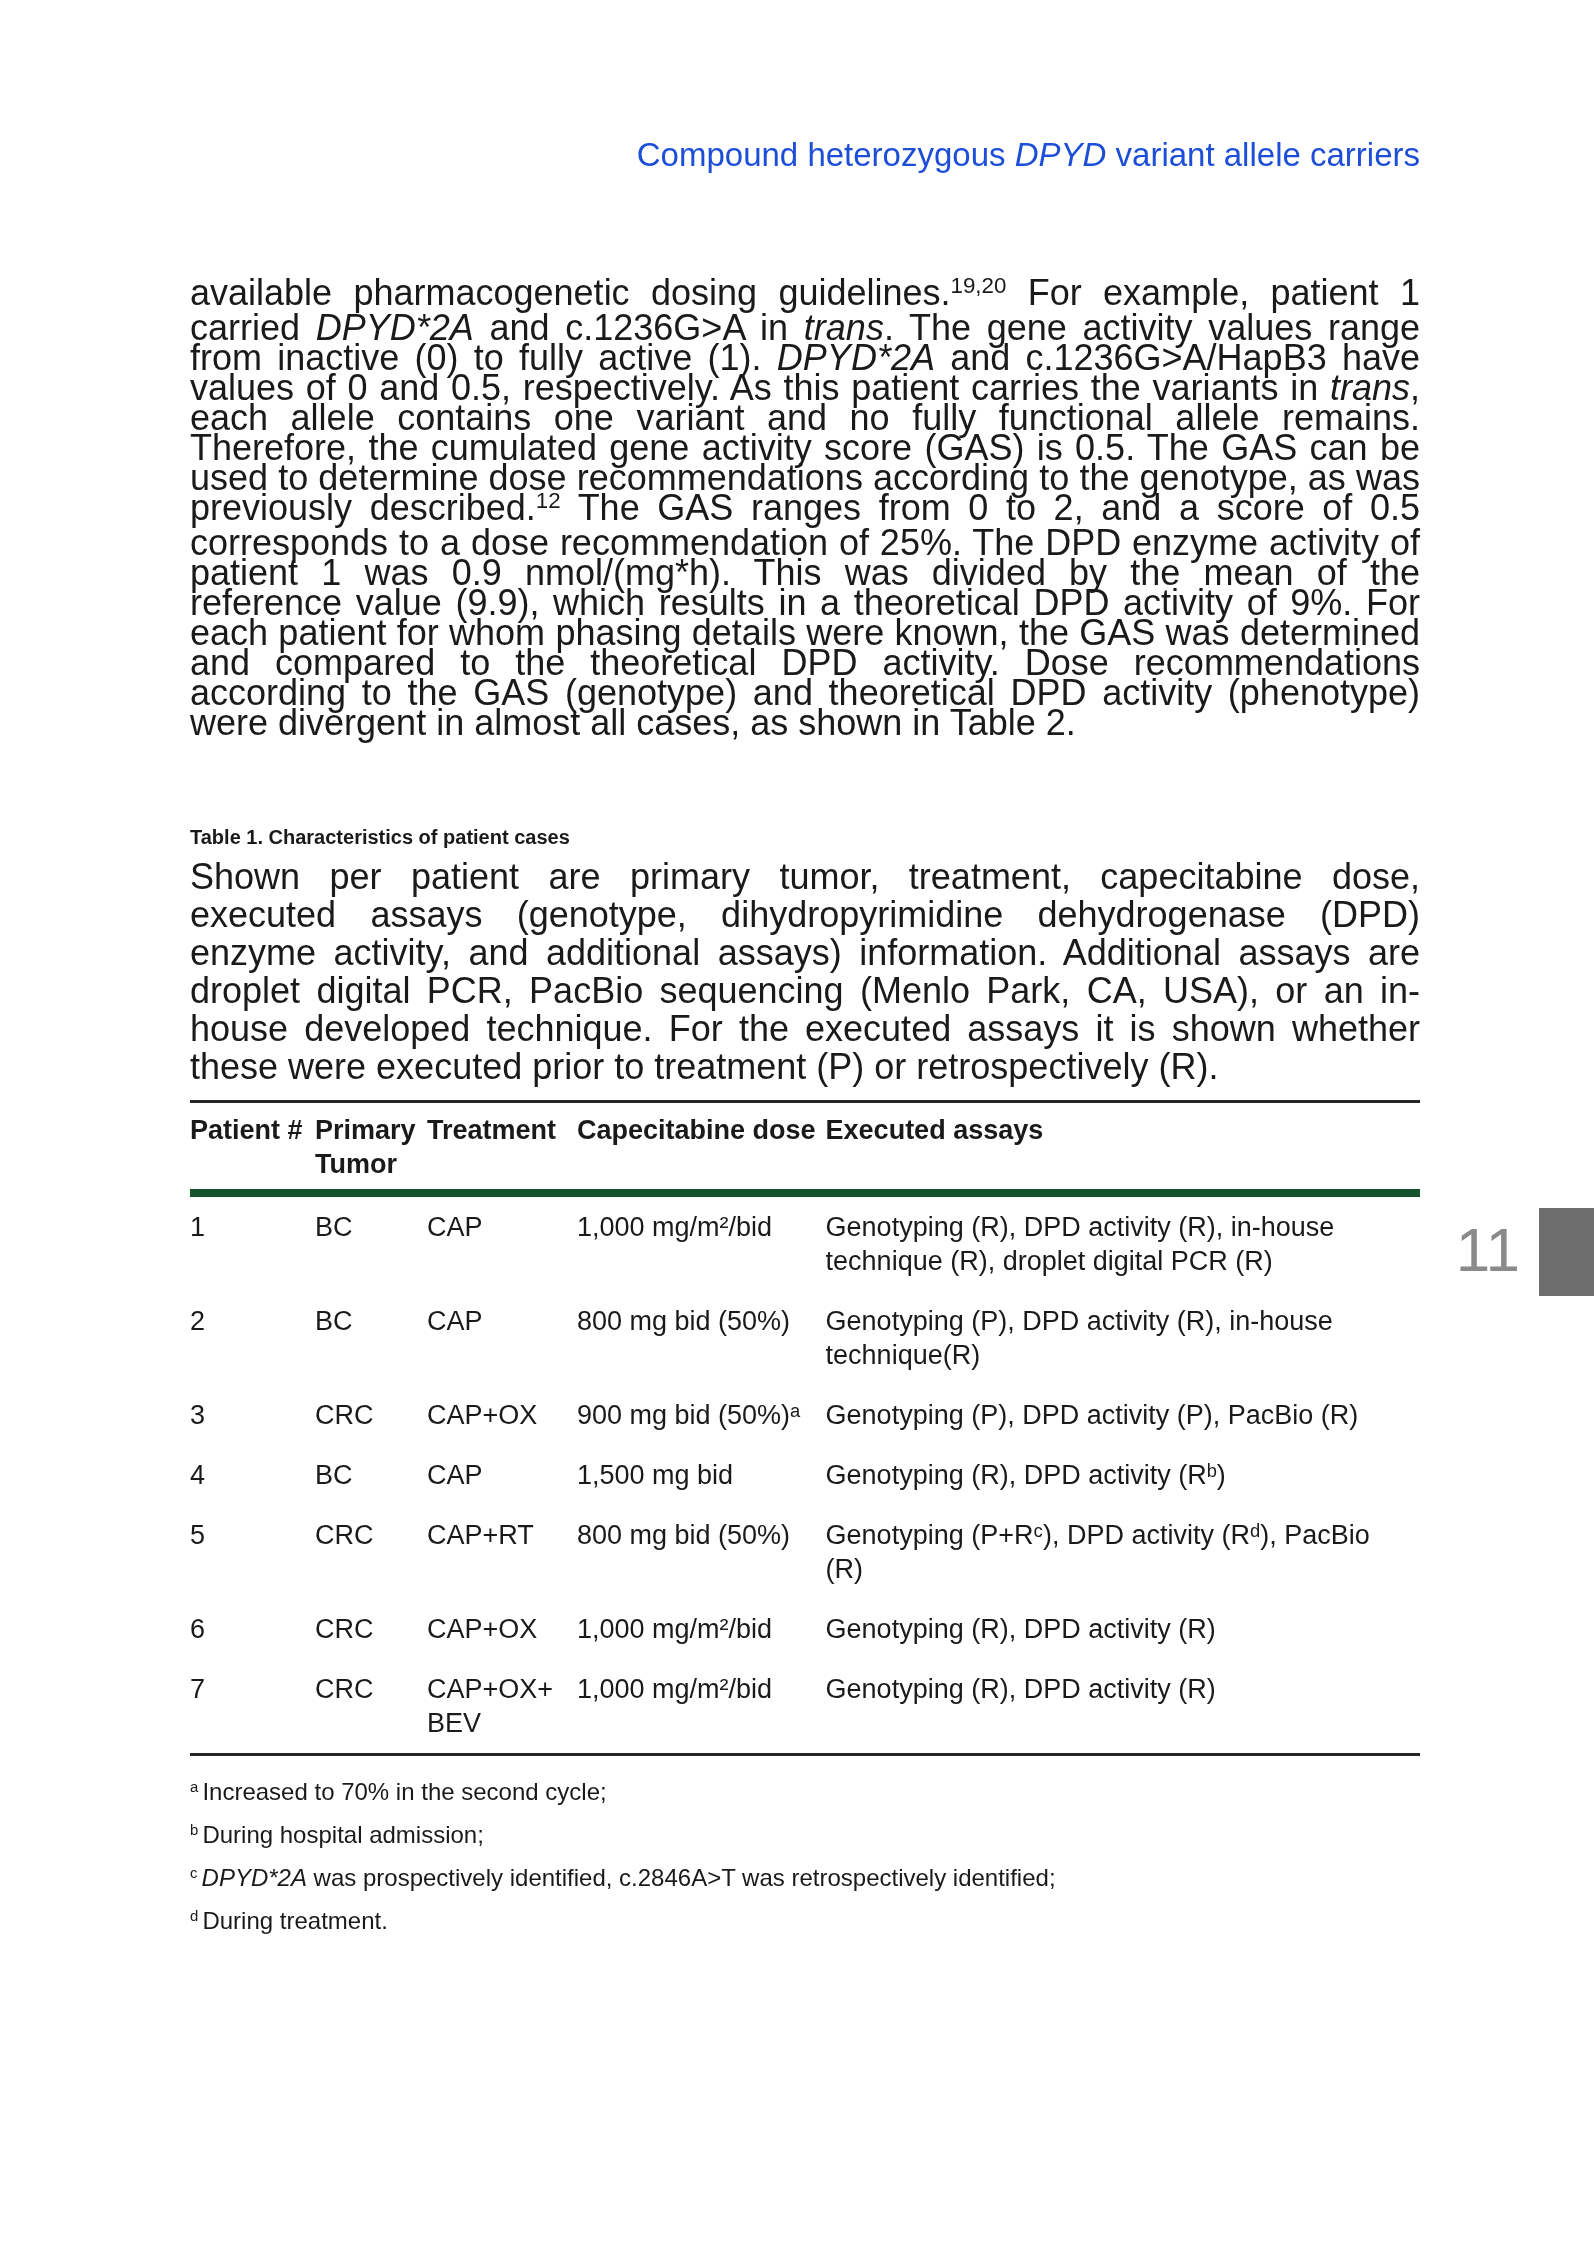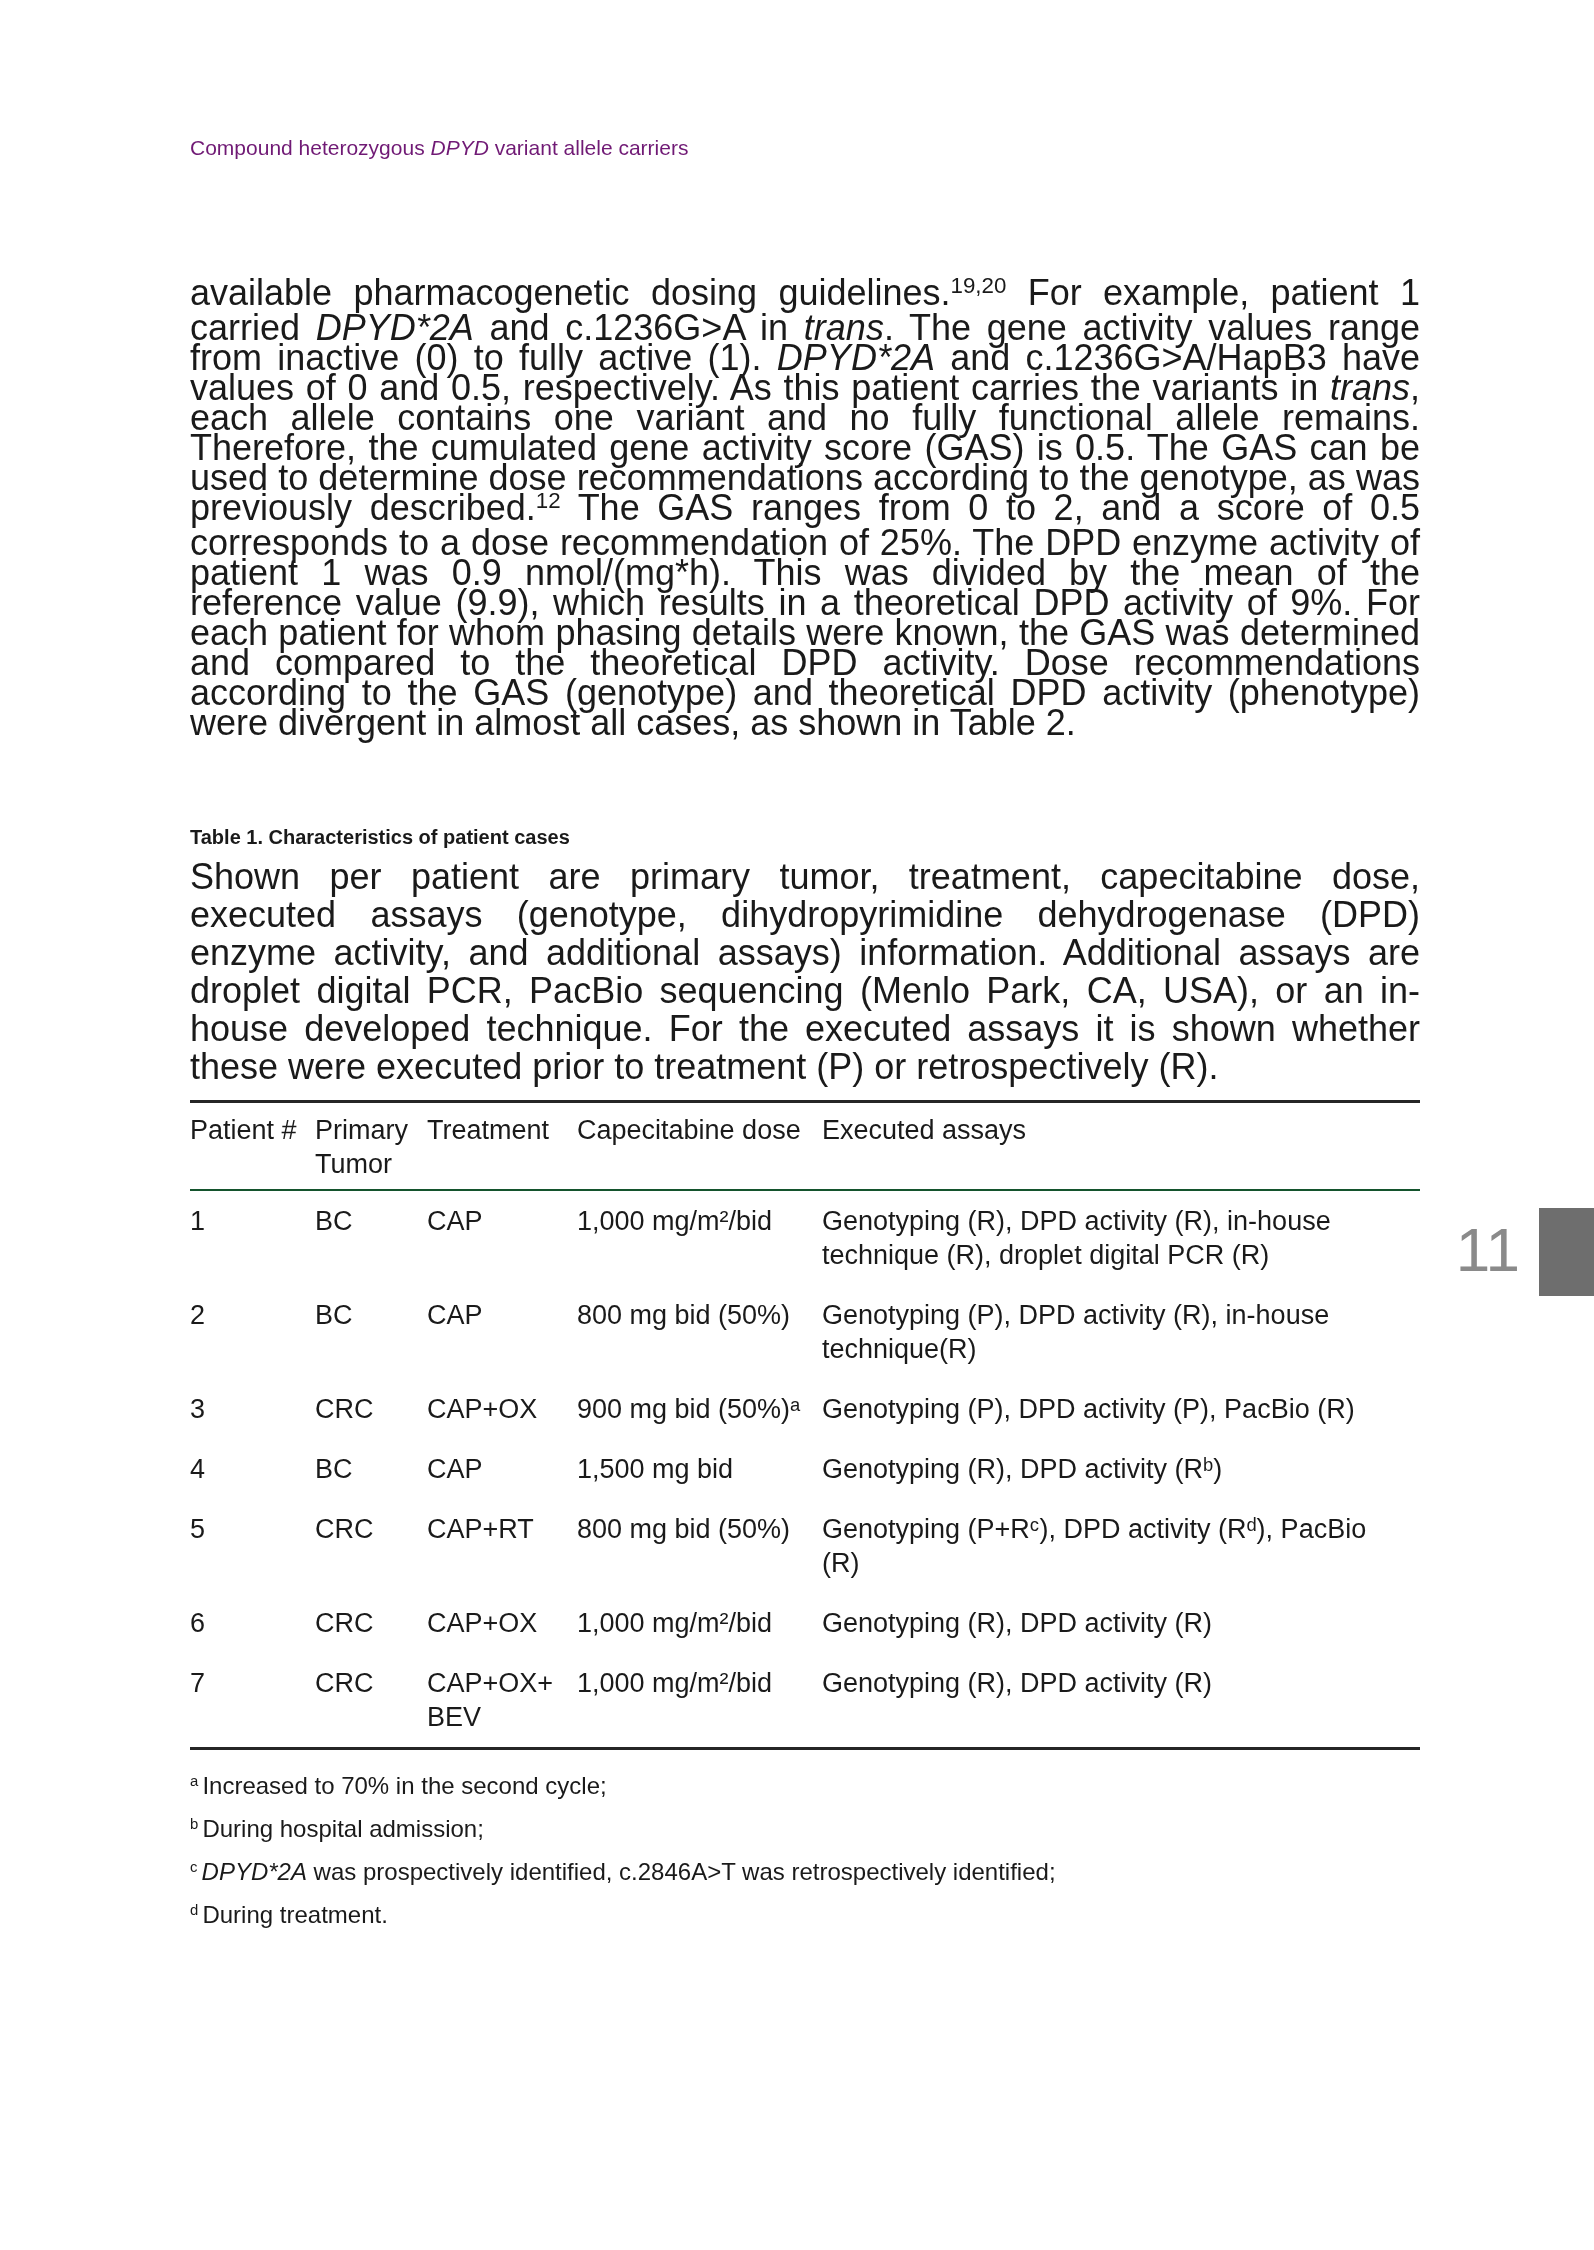--- a/index.html
+++ b/index.html
@@ -12,23 +12,23 @@
     font-family: "Liberation Sans", sans-serif;
     color: #1a1a1a;
     overflow: hidden;
   }
   .it { font-style: italic; }
   .sup { font-size: 0.62em; position: relative; top: -0.55em; }
 
   .running-head {
     position: absolute;
     top: 136px; left: 190px; width: 1230px;
-    text-align: left;
-    font-size: 21px;
-    color: #701a75;
+    text-align: right;
+    font-size: 33px;
+    color: #1d4ed8;
   }
 
   .body-paragraph {
     position: absolute;
     top: 278px; left: 190px; width: 1230px;
     font-size: 36px;
     line-height: 30px;
     text-align: justify;
   }
 
@@ -51,24 +51,24 @@
   table.patient-table {
     width: 100%;
     margin-top: 14px;
     border-collapse: collapse;
     border-top: 3px solid #262626;
     border-bottom: 3px solid #262626;
     font-size: 27px;
   }
   table.patient-table thead th {
     text-align: left;
-    font-weight: normal;
+    font-weight: bold;
     vertical-align: top;
     padding: 10px 10px 8px 0;
-    border-bottom: 2px solid #14532d;
+    border-bottom: 8px solid #14532d;
     line-height: 34px;
   }
   table.patient-table thead th.nowrap { white-space: nowrap; }
   table.patient-table tbody td {
     vertical-align: top;
     padding: 13px 10px 13px 0;
     line-height: 34px;
   }
   td.c-num { padding-left: 6px; }
   .col-patient   { width: 125px; }

